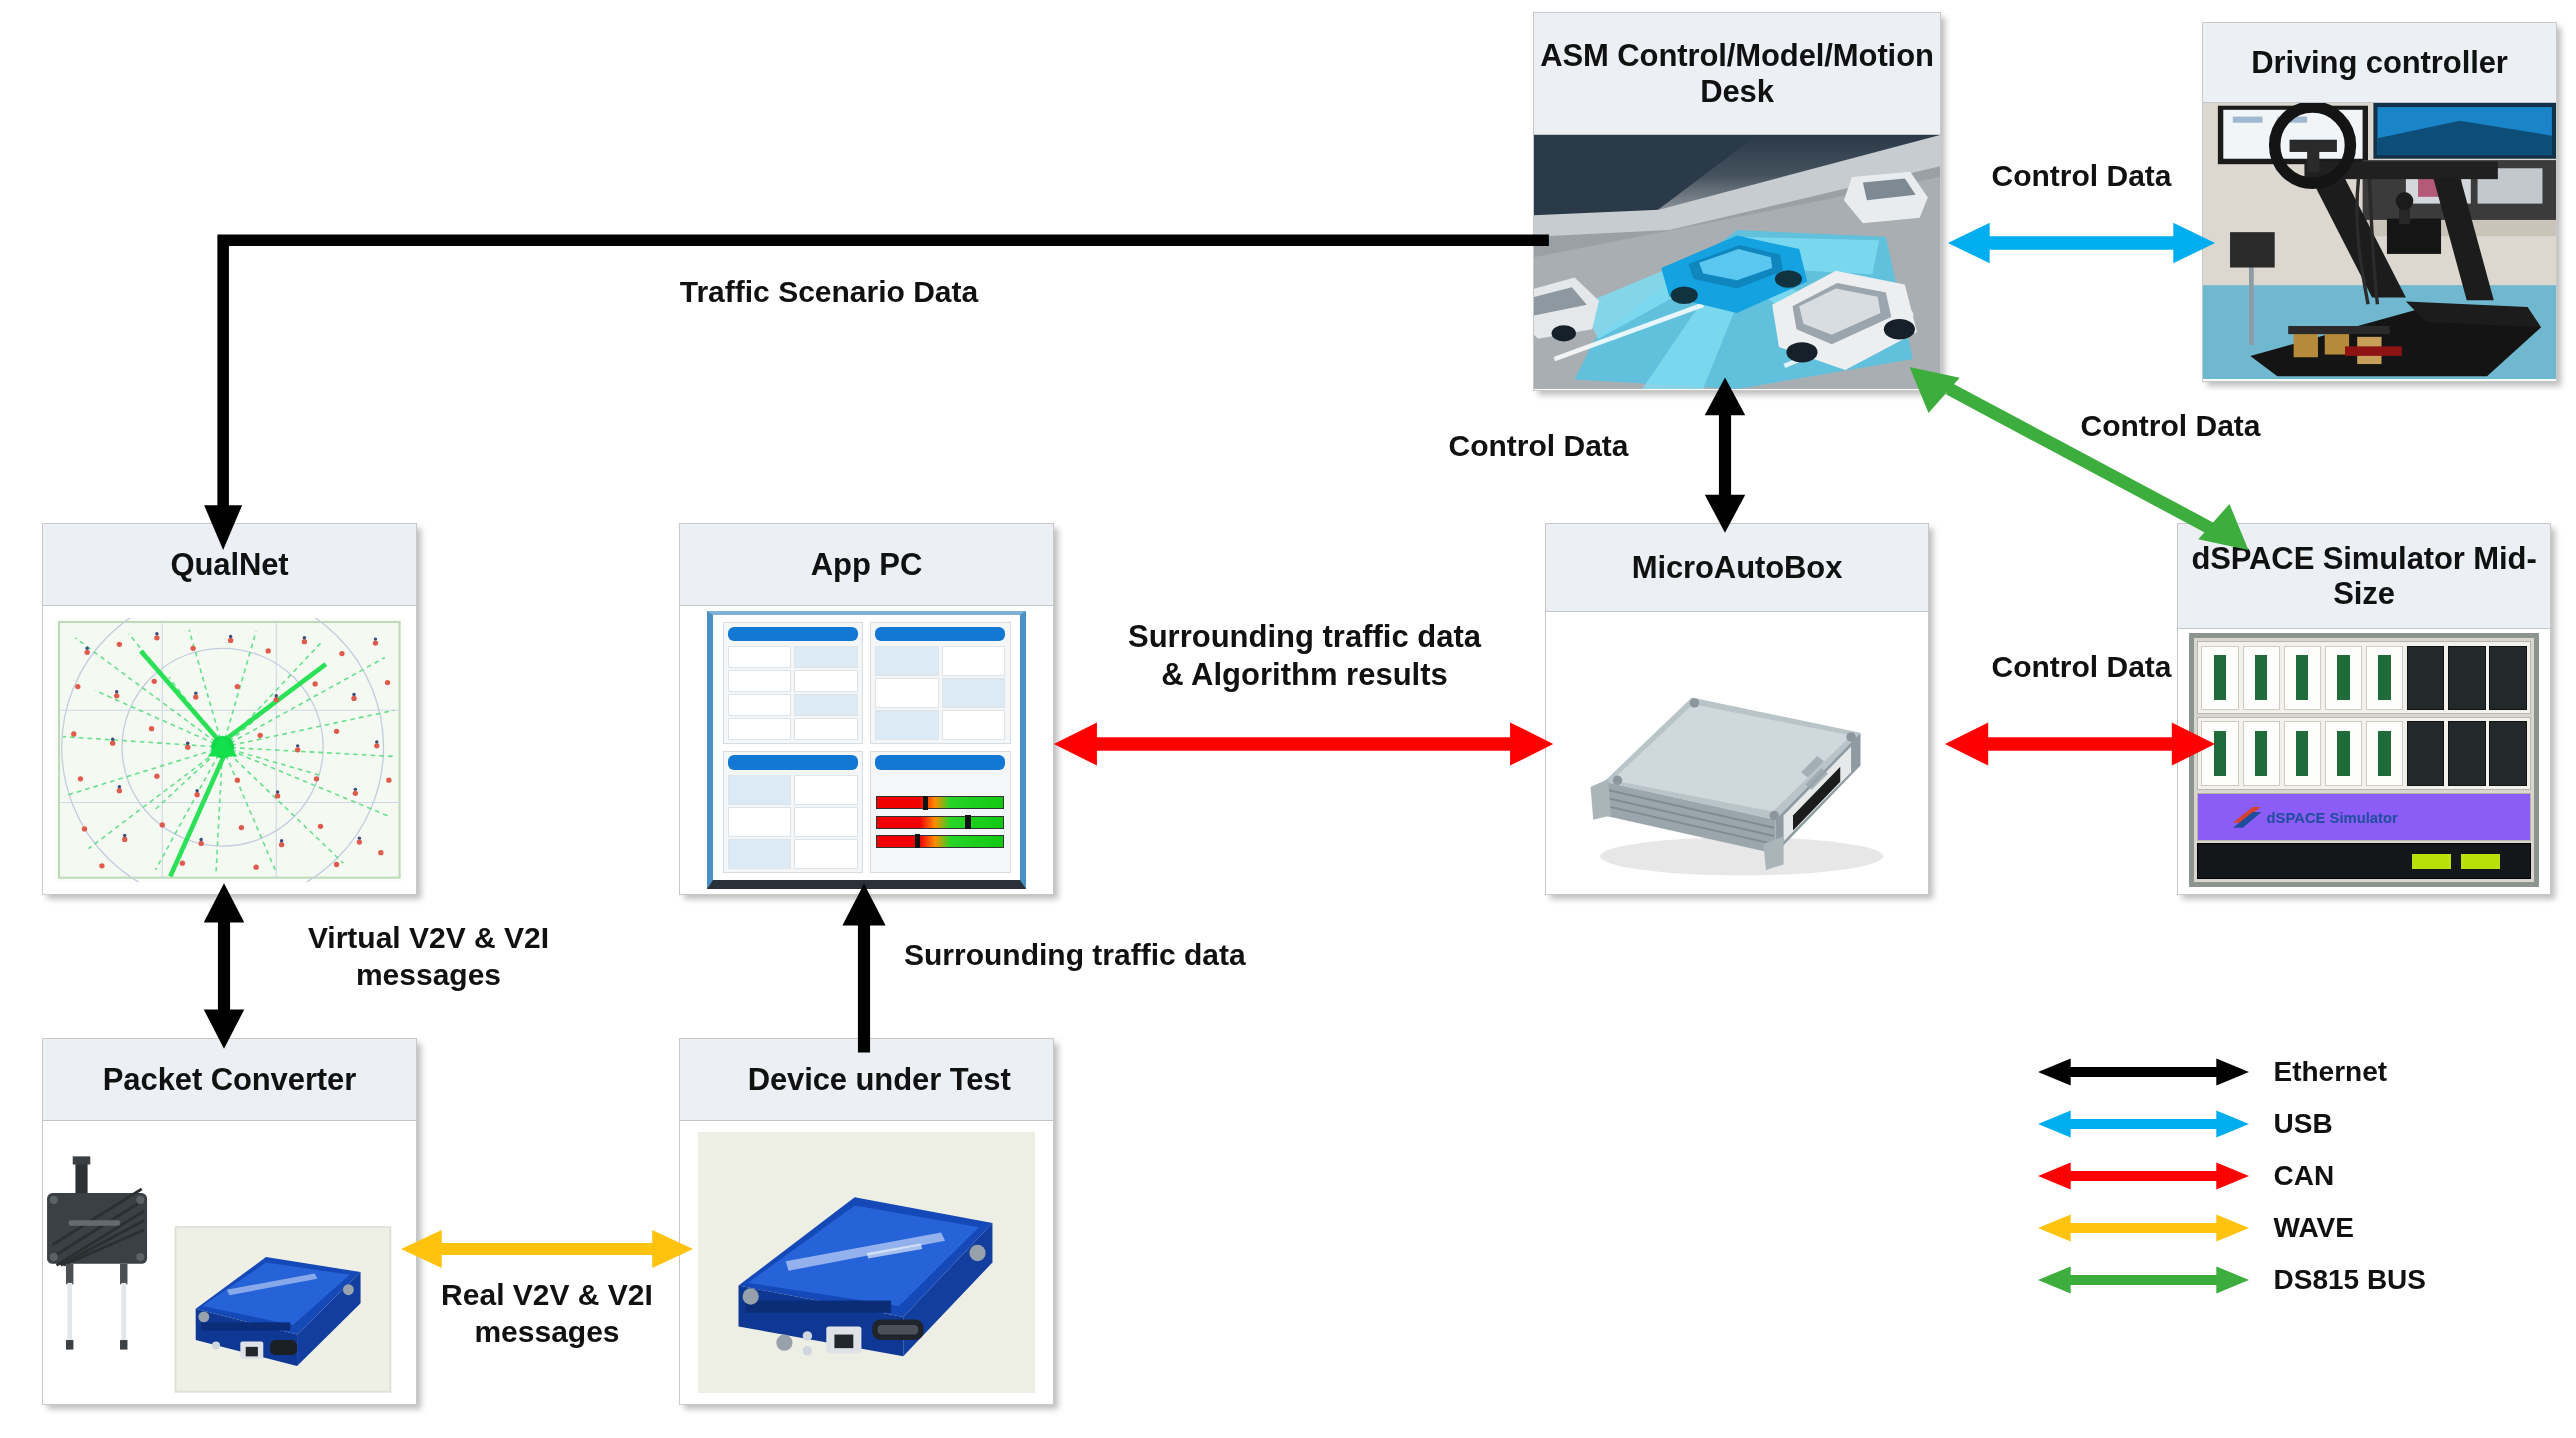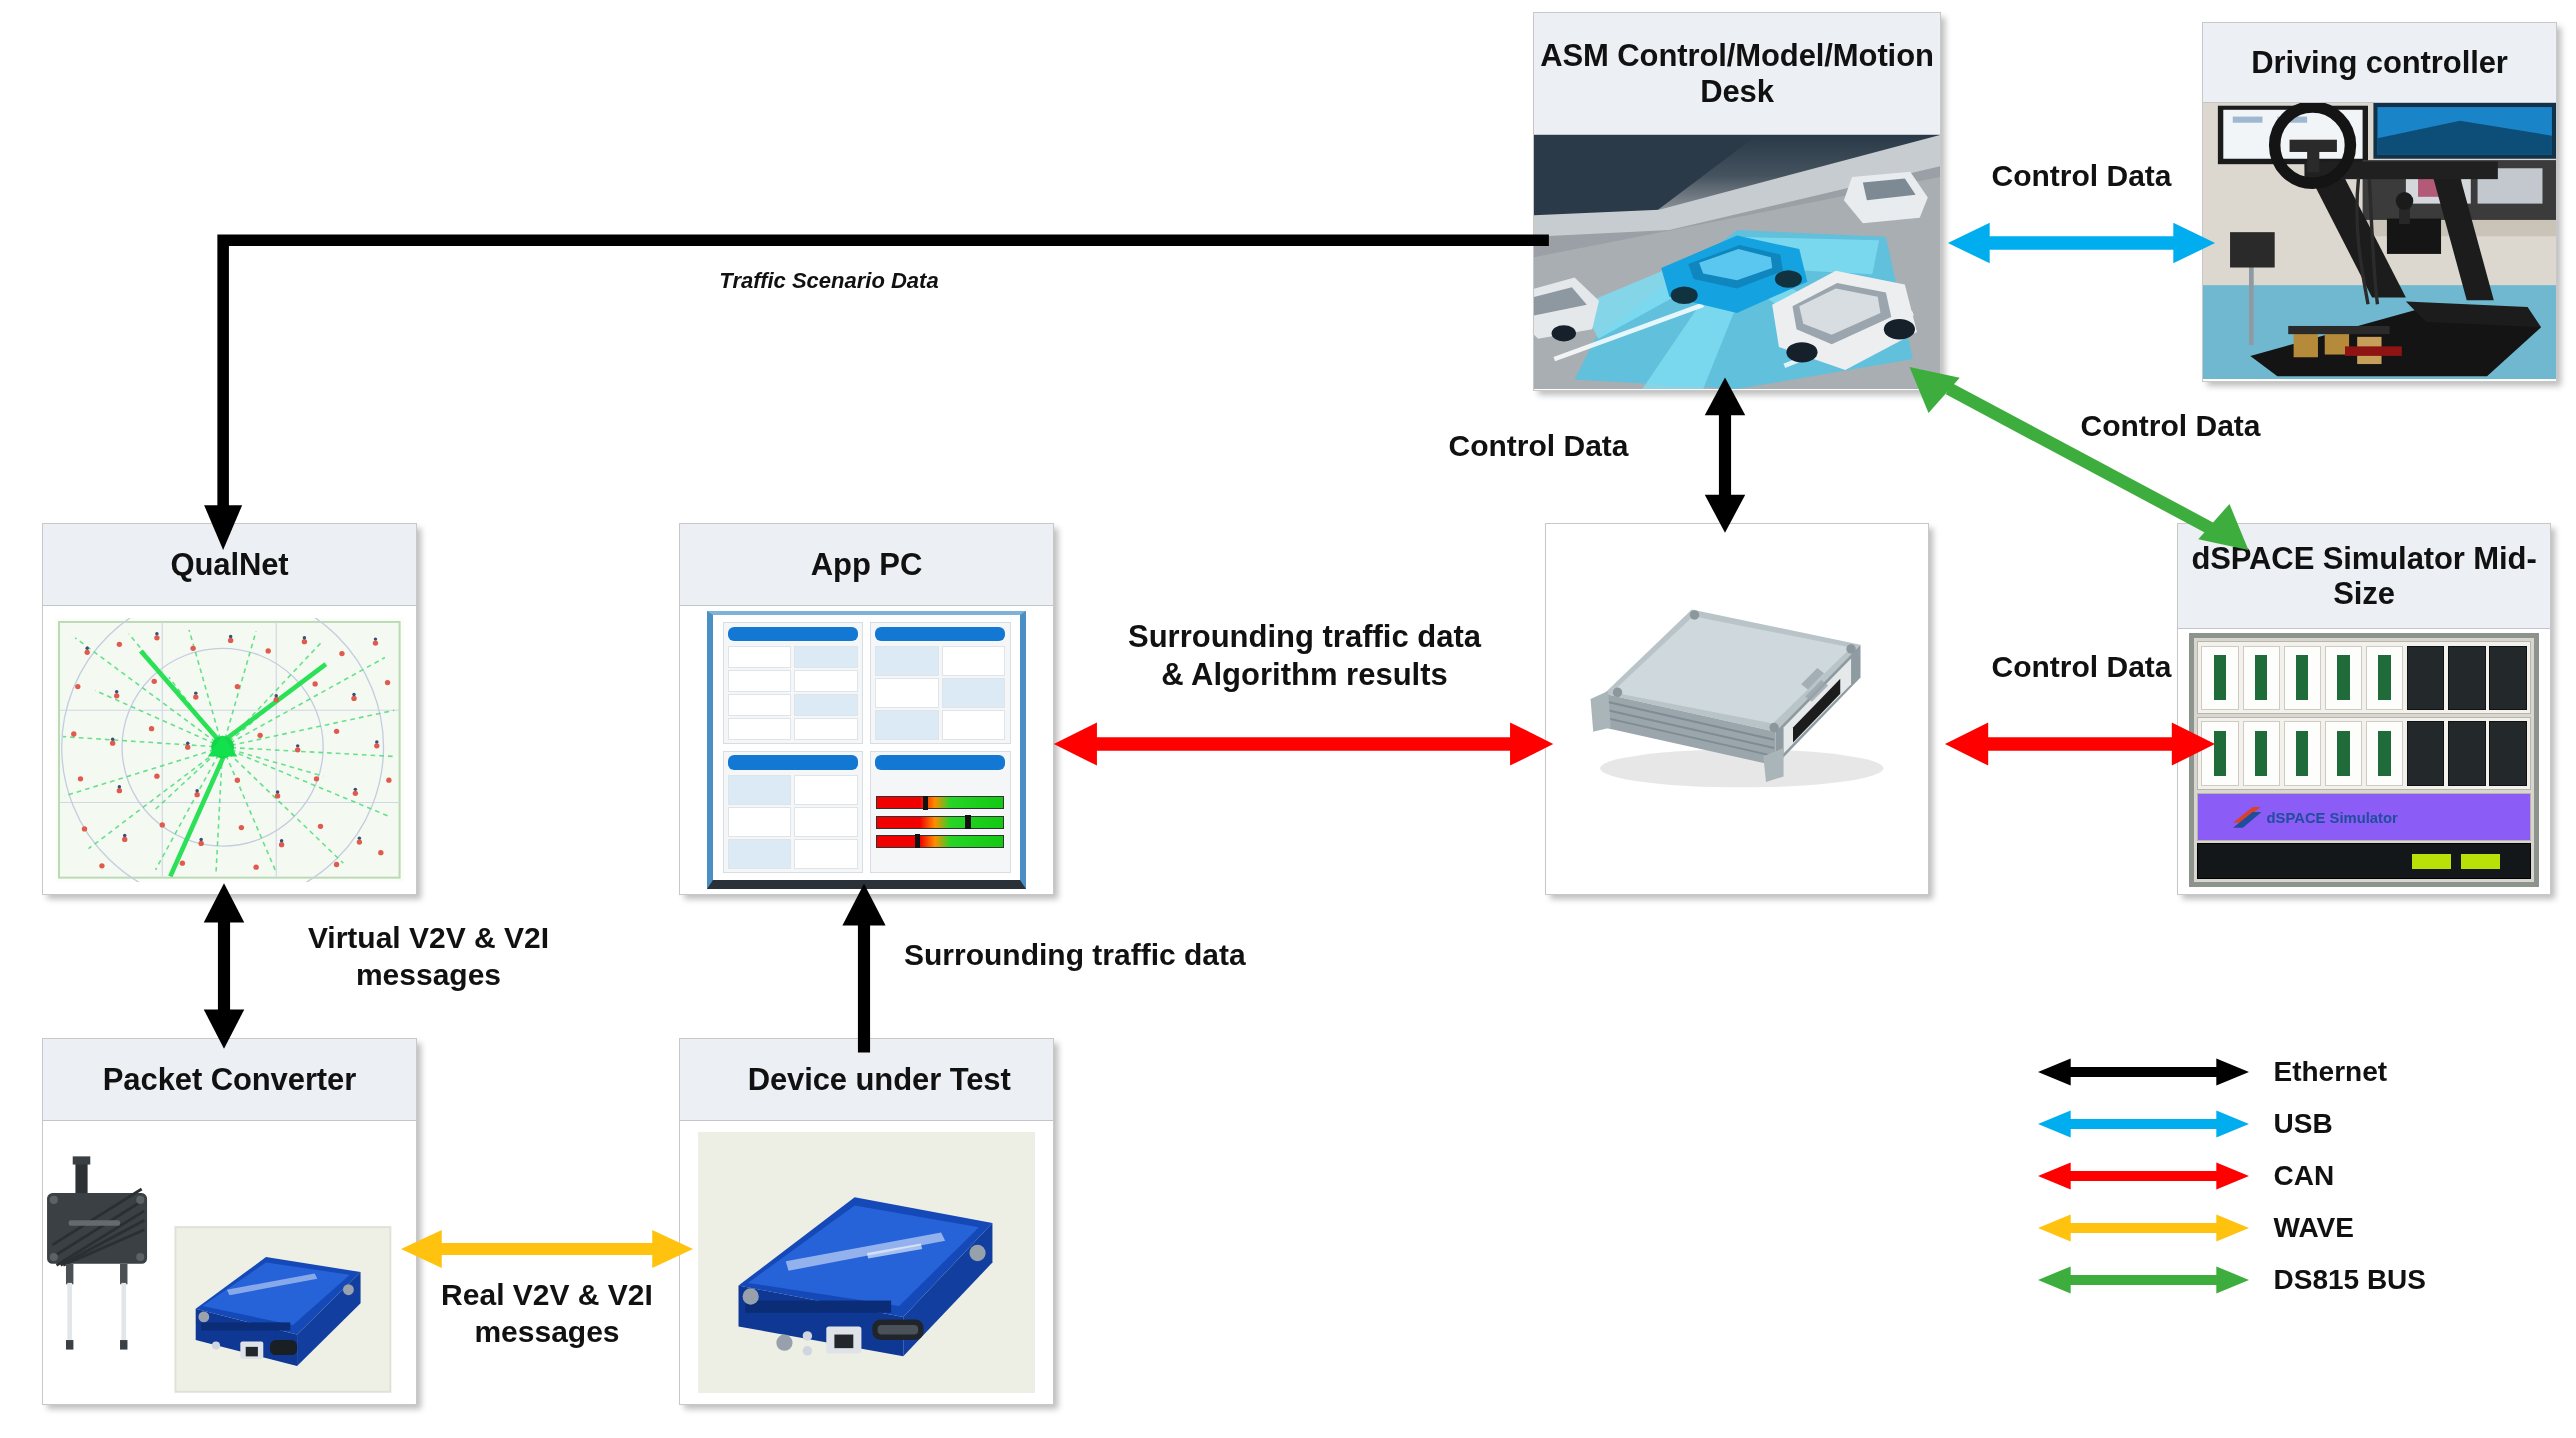--- a/index.html
+++ b/index.html
@@ -144,21 +144,21 @@
 <body>
 
 <div id="stage">
 
   <div class="arrow" style="left:204px; top:224px; width:1345px; height:326px;">
     <svg width="1345" height="326" viewBox="0 0 1980 480">
       <path d="M1980 24 L28 24 L28 430" stroke="#000000" stroke-width="17" fill="none"></path>
       <polygon points="28,480 0,414 56,414" fill="#000000"></polygon>
     </svg>
   </div>
-  <div class="elabel" style="left:598px; top:268px; width:462px; font-size:22px;font-style:italic;">Traffic Scenario Data</div>
+  <div class="elabel" style="left:598px; top:274px; width:462px; font-size:30px;">Traffic Scenario Data</div>
 
   <div class="arrow" style="left:1947px; top:216px; width:269px; height:54px;">
     <svg width="269" height="54" viewBox="0 0 396 80">
       <line x1="54" y1="40" x2="342" y2="40" stroke="#00AEEF" stroke-width="20"></line>
       <polygon points="0,40 62,10 62,70" fill="#00AEEF"></polygon>
       <polygon points="396,40 334,10 334,70" fill="#00AEEF"></polygon>
     </svg>
   </div>
   <div class="elabel" style="left:1922px; top:158px; width:319px; font-size:30px;">Control Data</div>
 
@@ -537,20 +537,21 @@
                 <span class="gmark" style="left:30%"></span>
                 </div>
             </div>
           </div>
         </div>
       </div>
     </div>
   </div>
 
   <div class="node" style="left:1545px; top:523px; width:384px; height:372px;">
+    <div class="node-title" style="height:88px; font-size:31px;">MicroAutoBox</div>
     <div class="node-body" style="height:281px;">
       <div class="art-mab">
         <svg width="100%" height="100%" viewBox="0 0 566 414" preserveAspectRatio="none">
           <ellipse cx="290" cy="360" rx="210" ry="28" fill="#00000018"></ellipse>
 
           <polygon points="86,250 216,126 466,178 340,306" fill="#b9c4c9"></polygon>
           <polygon points="98,248 218,136 452,182 336,294" fill="#cfd8dc"></polygon>
 
           <polygon points="86,250 340,306 340,356 86,300" fill="#9aa6ac"></polygon>
           <g stroke="#7f8c92" stroke-width="3">

